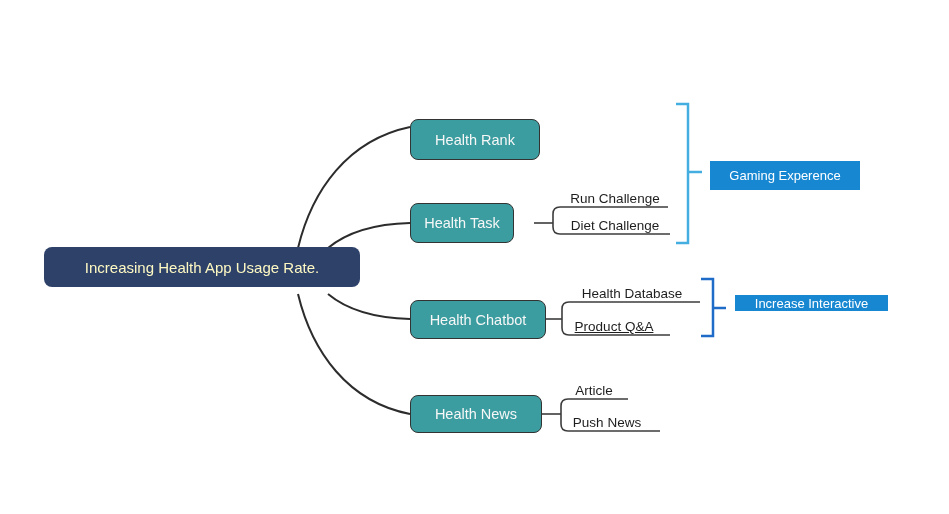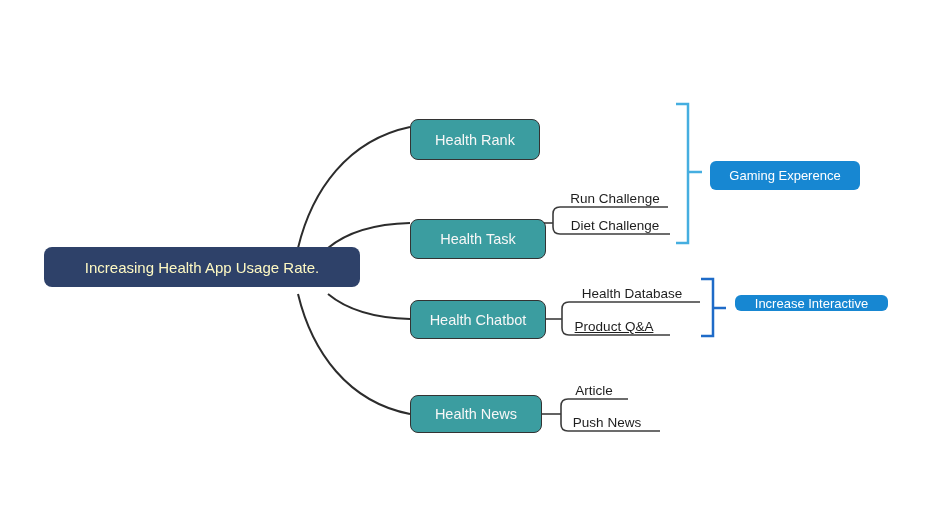--- a/index.html
+++ b/index.html
@@ -25,35 +25,35 @@
     border-radius:8px;
     color:#fef9c3;font-size:15px;
   }
   .branch{
     background:#3B9DA0;
     border:1.5px solid #333333;
     border-radius:8px;
     color:#f7f7f7;font-size:14.5px;
   }
   .branch-rank{left:410px;top:107px;width:130px;height:41px;margin-top:12px;}
-  .branch-task{left:410px;top:219px;width:136px;height:40px;}
+  .branch-task{left:410px;top:203px;width:104px;height:40px;}
   .branch-chatbot{left:410px;top:300px;width:136px;height:39px;}
   .branch-news{left:410px;top:395px;width:132px;height:38px;}
   .subtopic-label{
     position:absolute;
     transform:translate(-50%,-100%);
     white-space:nowrap;
     font-size:13.5px;color:#1e1e1e;
     padding-bottom:0;
   }
   .callout{
     position:absolute;
     display:flex;align-items:center;justify-content:center;
     background:#1787D2;
-    border-radius:6px;
+    border-radius:0;
     color:#ffffff;font-size:13px;
     white-space:nowrap;
   }
   .callout-gaming{left:710px;top:161px;width:150px;height:29px;}
   .callout-interactive{left:735px;top:295px;width:153px;height:16px;}
 </style>
 </head>
 <body>
 
 <div class="canvas">

